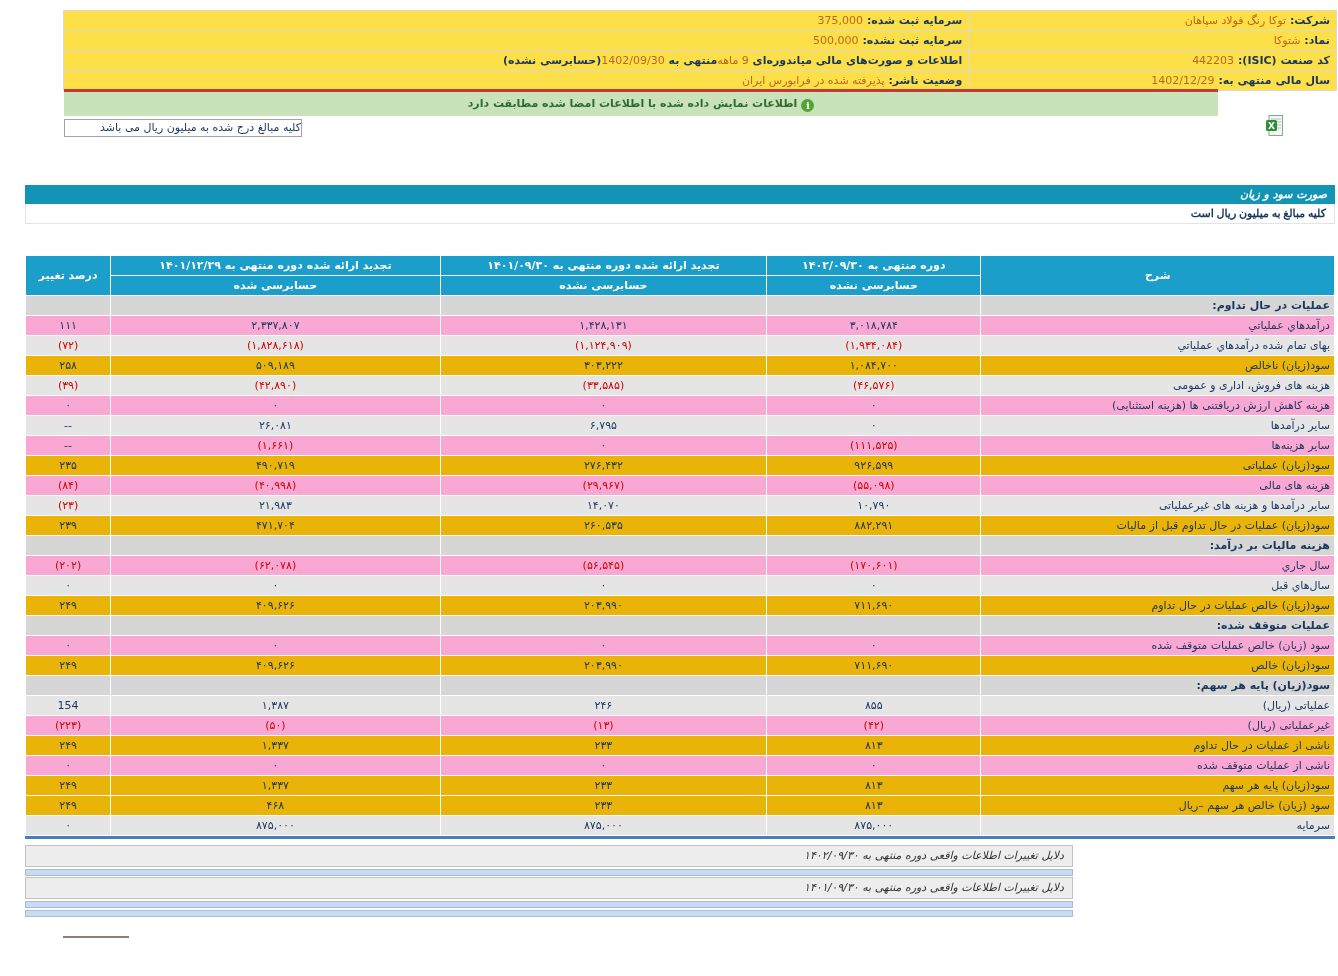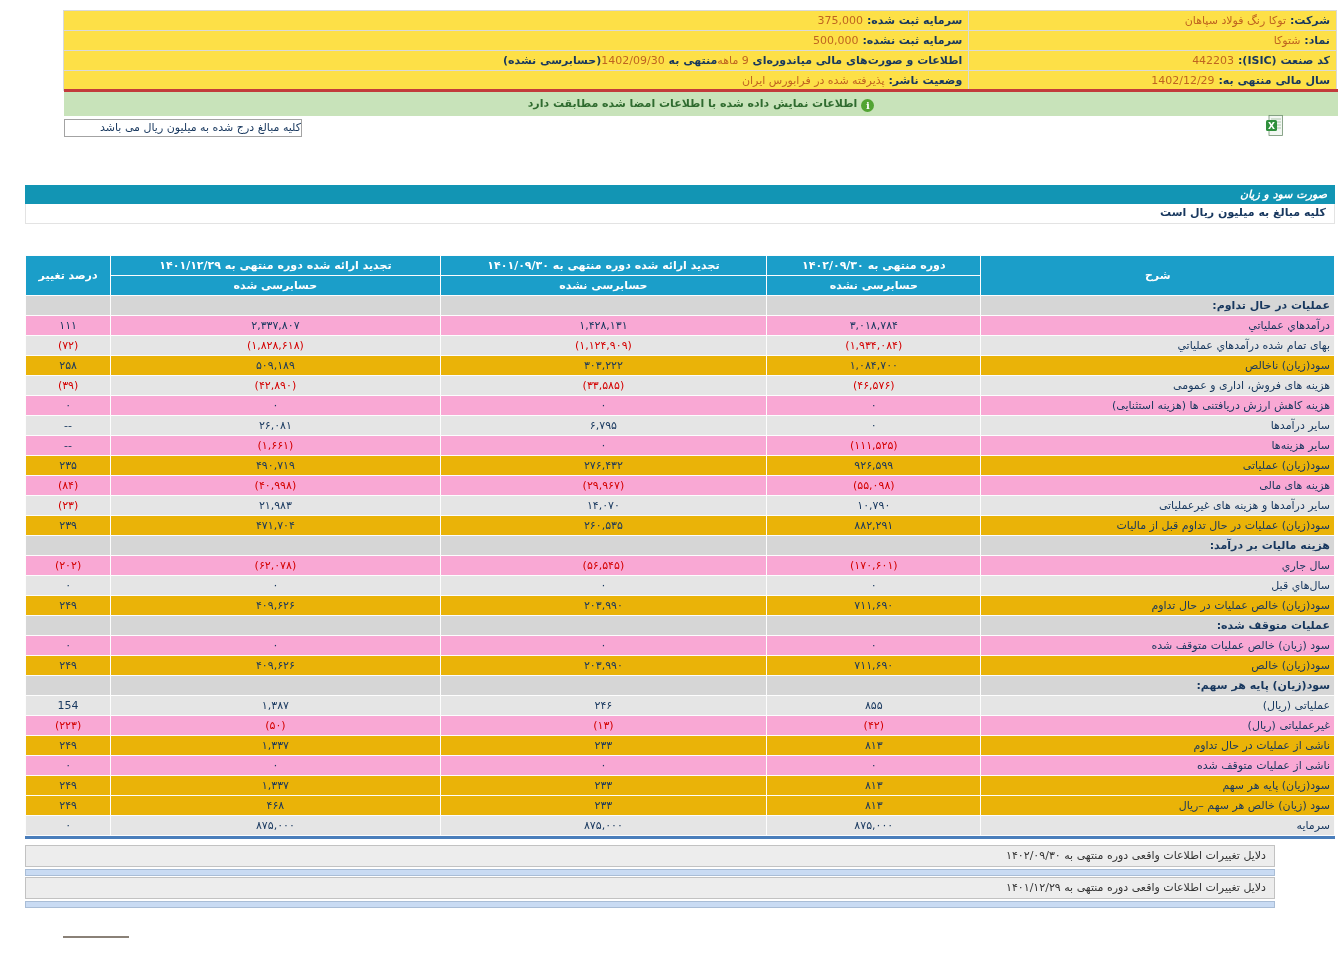--- a/index.html
+++ b/index.html
@@ -8,61 +8,61 @@
 
   
   .info-table { position:absolute; top:10px; right:1px; left:64px; width:1274px;
     border-collapse:collapse; }
   .info-table td { border:1px solid #d9d9d9; height:20px; padding:1px 6px;
     white-space:nowrap; text-align:right; background:#fde047; }
   .info-label { font-weight:bold; color:#17375e; }
   .info-value { color:#bf6420; }
 
   
-  .signed-banner { position:absolute; top:89px; left:64px; width:1274px; height:27px;
+  .signed-banner { position:absolute; top:89px; left:64px; width:1154px; height:27px;
     background:#c8e3ba; border-top:3px solid #c23b3b; text-align:center;
     line-height:24px; color:#2f6b2f; font-weight:bold; }
   .info-icon { display:inline-block; width:13px; height:13px; border-radius:50%;
     background:#52a433; color:#fff; font-weight:bold; font-size:10px; line-height:13px;
     text-align:center; vertical-align:-2px; margin-left:4px; font-family:"DejaVu Serif", serif; }
 
   
   .unit-box { position:absolute; top:119px; left:64px; width:238px; height:18px;
     border:1px solid #a3a3a3; background:#fff; text-align:right; line-height:16px;
     color:#17375e; }
   .excel-icon { position:absolute; top:115px; left:1266px; width:17px; height:21px; cursor:pointer; }
 
   
   .stmt-bar { position:absolute; top:185px; left:25px; width:1310px; height:19px;
     background:#1295b4; color:#fff; font-weight:bold; line-height:19px;
     padding:0 8px; text-align:right;font-style:italic; }
   .unit-row { position:absolute; top:204px; left:25px; width:1310px; height:20px;
     background:#fff; border:1px solid #e3e3e3; border-top:none; color:#17375e;
-    font-weight:bold; line-height:18px; padding:0 8px; text-align:right; }
+    font-weight:bold; line-height:18px; padding:0 8px; text-align:right;font-family:Liberation Serif, serif; }
 
   
   .tbl-wrap { position:absolute; top:255px; left:25px; width:1310px;
     border-bottom:3px solid #4a7ebb; background:#fbfbfb; }
   table.main { width:1310px; border-collapse:separate; border-spacing:1px;
     table-layout:fixed; background:#fdfdfd; }
   table.main th { background:#1b9ec9; color:#fff; font-weight:bold; font-size:11px;
     height:19px; text-align:center; padding:0 2px; }
   table.main td { height:19px; padding:0 4px; color:#17375e; overflow:hidden;
     white-space:nowrap; }
   td.desc { text-align:right; }
   td.num, td.pct { text-align:center; }
   .num, .pct { direction:ltr; unicode-bidi:embed; }
   tr.section td { background:#d6d6d6; font-weight:bold; }
   tr.blue td   { background:#f9a8d4;margin-top:19px; }
   tr.white td  { background:#e5e5e5; }
   tr.yellow td { background:#eab308; }
   .neg { color:#d40000; }
 
   
-  .footer { position:absolute; top:845px; left:25px; width:1250px; }
+  .footer { position:absolute; top:845px; left:25px; width:1048px;font-style:italic; }
   .f-group { margin-bottom:1px; }
   .f-bar { height:22px; line-height:20px; background:#ededed; border:1px solid #c2c2c2;
     padding:0 8px; color:#333; text-align:right; cursor:pointer; }
   .f-strip { height:7px; background:#c9dbf3; border:1px solid #a9bdd6; margin-top:2px;
     margin-bottom:0px; }
   .bottom-line { position:absolute; top:936px; left:63px; width:66px; height:0;
     border-top:2px solid #8a8177; }
 </style>
 </head>
 <body>
@@ -324,18 +324,21 @@
       </tbody>
 </table>
 </div>
 
 <div class="footer" id="footer">
     <div class="f-group">
       <div class="f-bar">دلایل تغییرات اطلاعات واقعی دوره منتهی به ۱۴۰۲/۰۹/۳۰</div>
       <div class="f-strip"></div>
     </div>
     <div class="f-group">
-      <div class="f-bar">دلایل تغییرات اطلاعات واقعی دوره منتهی به ۱۴۰۱/۱۲/۲۹</div>
+      <div class="f-bar">دلایل تغییرات اطلاعات واقعی دوره منتهی به ۱۴۰۱/۰۹/۳۰</div>
+      <div class="f-strip"></div>
+    </div>
+    <div class="f-group">
       <div class="f-strip"></div>
     </div>
   </div>
 
 <div class="bottom-line"></div>
 
 </body></html>

